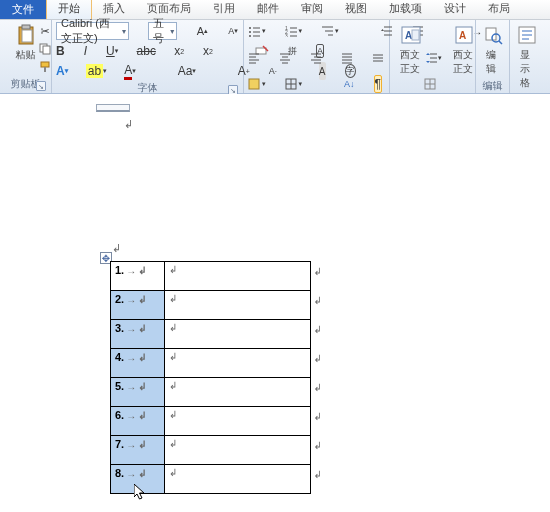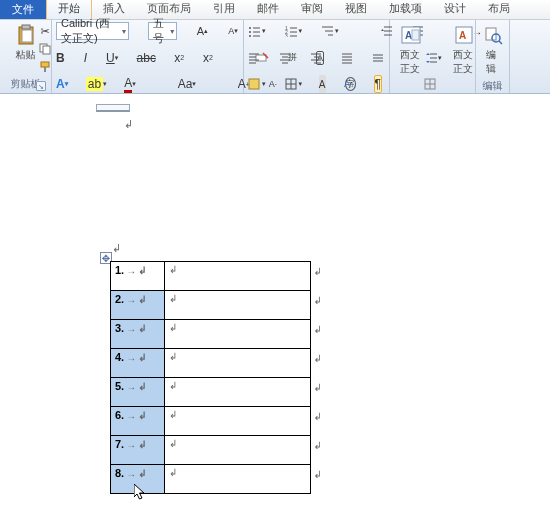--- a/index.html
+++ b/index.html
@@ -142,20 +142,21 @@
         </div>
       <div class="sep"></div>
       <div class="small-btn">Aa<span style="font-size:7px">▾</span></div>
       <div class="sep"></div>
       <div class="small-btn">A<sup style="font-size:7px">+</sup></div>
       <div class="small-btn" style="font-size:9px">A<sup style="font-size:6px">-</sup></div>
       <div class="sep"></div>
       <div class="small-btn" style="background:#ddd;font-size:10px">A</div>
       <div class="small-btn" style="border:1px solid #555;border-radius:50%;width:14px;height:14px;font-size:9px">字</div>
     </div>
+    <div class="group-label"><span>字体</span><span class="expander">↘</span></div>
   </div>
 
   <div class="group" style="width:146px">
     <div class="row" style="margin-bottom:2px">
       <div class="small-btn">
           <svg width="14" height="12">
             <circle cx="2" cy="3" r="1" fill="#555"></circle>
             <line x1="5" y1="3" x2="12" y2="3" stroke="#555"></line>
             <circle cx="2" cy="7" r="1" fill="#555"></circle>
             <line x1="5" y1="7" x2="12" y2="7" stroke="#555"></line>
@@ -315,20 +316,34 @@
             <rect x="3" y="3" width="10" height="12" fill="#fff" stroke="#888"></rect>
             <circle cx="13" cy="13" r="4" fill="none" stroke="#3a70c0" stroke-width="1.5"></circle>
             <line x1="16" y1="16" x2="19" y2="19" stroke="#3a70c0" stroke-width="1.5"></line>
           </svg>
         </div>
       <span>编辑</span>
     </div>
     <div class="group-label">编辑</div>
   </div>
 
+  <div class="group" style="width:34px;border-right:none">
+    <div class="big-btn">
+      <div class="ico">
+          <svg width="20" height="20">
+            <rect x="2" y="2" width="16" height="16" fill="#fff" stroke="#888"></rect>
+            <line x1="5" y1="6" x2="15" y2="6" stroke="#3a70c0"></line>
+            <line x1="5" y1="10" x2="15" y2="10" stroke="#3a70c0"></line>
+            <line x1="5" y1="14" x2="12" y2="14" stroke="#3a70c0"></line>
+          </svg>
+        </div>
+      <span>显示格</span>
+    </div>
+    <div class="group-label">新建组</div>
+  </div>
 </div>
 
 <div class="doc-area">
   <div class="doc-page">
     <div class="ruler-corner"></div>
     <span class="para-mark" style="left:124px;top:24px">↲</span>
     <span class="para-mark" style="left:112px;top:148px">↲</span>
 
     <div class="table-anchor">✥</div>
 

